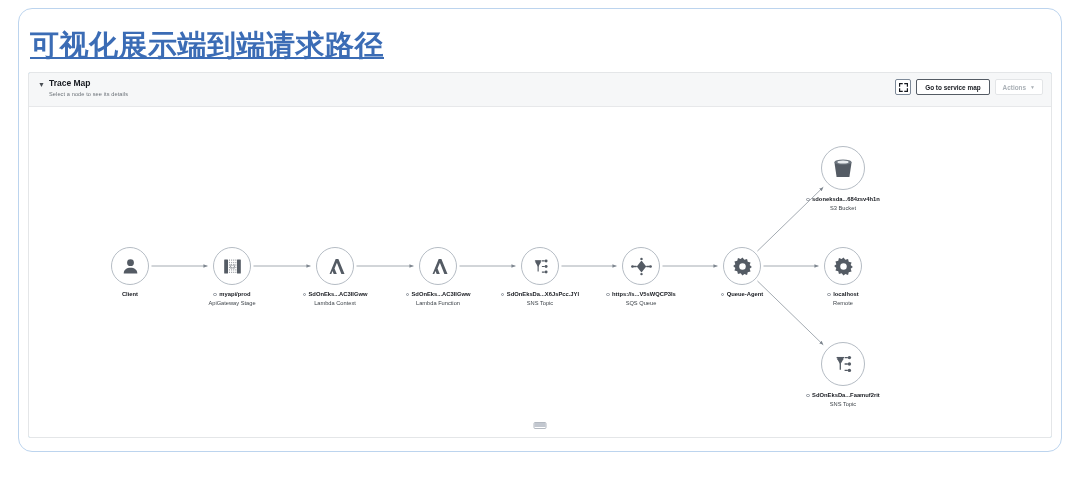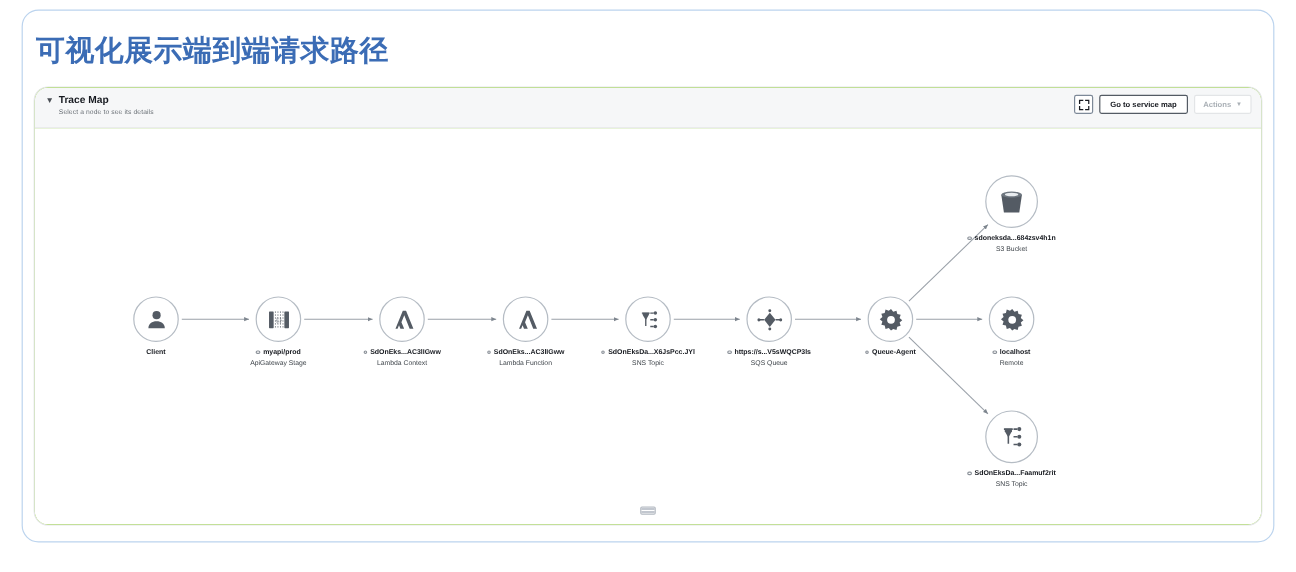--- a/index.html
+++ b/index.html
@@ -23,35 +23,36 @@
     width: 1044px; height: 444px;
     border: 1.5px solid #bcd4ee;
     border-radius: 14px;
     background: #ffffff;
   }
 
   
   .page-title {
     position: absolute;
     left: 30px; top: 26px;
-    font-size: 24px;
+    font-size: 29px;
     font-weight: bold;
     color: #3b6cb5;
     letter-spacing: 0.5px;
     white-space: nowrap;
+    text-decoration: underline;
   }
 
   
   .panel {
     position: absolute;
     left: 28px; top: 72px;
     width: 1024px; height: 366px;
-    background: #84cc16;
+    background: #7dd3fc;
     border: 1px solid #e4e6e8;
-    border-radius: 12px;
+    border-radius: 2px;
     overflow: hidden;
   }
 
   .panel-header {
     position: relative;
     height: 34px;
     background: #f6f7f8;
     border-bottom: 1px solid #e7e8ea;
   }
   .panel-title-wrap {

